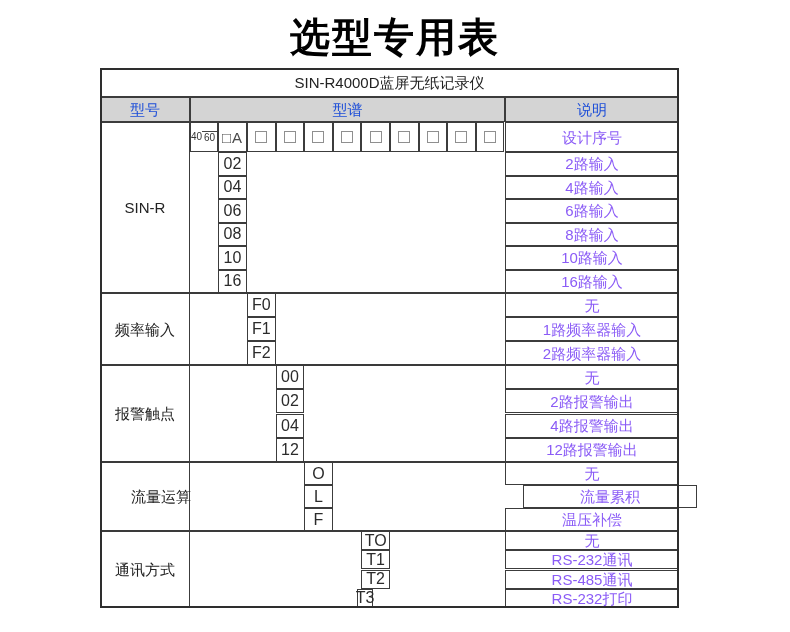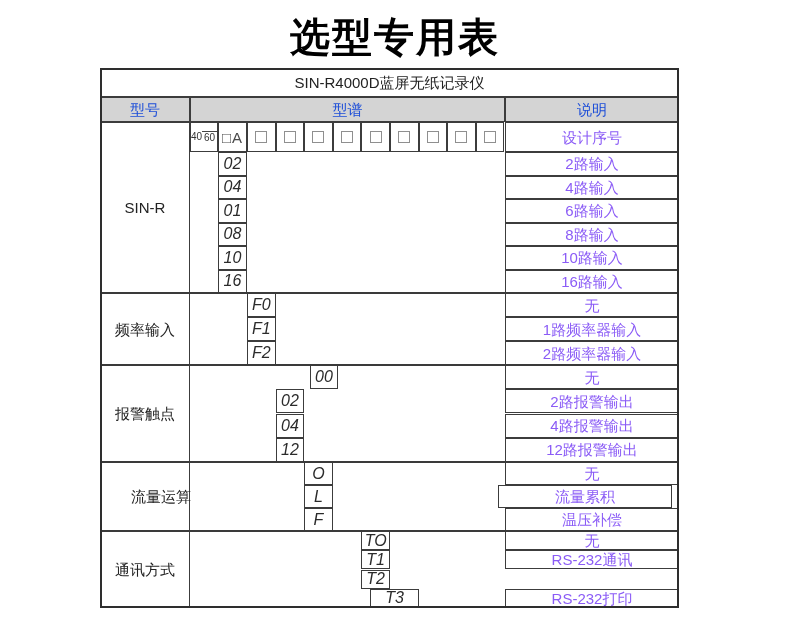--- a/index.html
+++ b/index.html
@@ -9,21 +9,21 @@
         font-size:40px;font-weight:700;letter-spacing:2px;color:#000;}
   #tbl{position:absolute;left:100px;top:68px;width:579px;height:540px;background:#fff;}
   .outer-border{position:absolute;left:0;top:0;width:579px;height:540px;
         border:2px solid #2e2e2e;box-sizing:border-box;pointer-events:none;z-index:50;}
   .cell{position:absolute;box-sizing:border-box;border:1px solid #3c3c3c;
         display:flex;align-items:center;justify-content:center;
         font-size:15px;line-height:1;background:#fff;white-space:nowrap;}
   .title-cell{font-size:15px;color:#222;}
   .hdr{background:#d4d4d4;font-size:15px;color:#1d4ed8;}
   .model{font-size:15px;color:#222;z-index:5;}
-  .code{font-size:16px;color:#2b2b2b;z-index:4;font-style:italic;}
+  .code{font-size:16px;color:#2b2b2b;z-index:4;}
   .desc{font-size:15px;color:#8b5cf6;z-index:3;}
   .boxcell{z-index:4;}
   .sq{display:inline-block;width:10px;height:10px;border:1px solid #8f8f8f;background:#fff;}
   .frac{display:flex;flex-direction:row;align-items:center;justify-content:center;
         font-size:10px;line-height:1.15;color:#333;}
   .frac .fbot{border-top:1px solid #444;padding:0 2px;}
   .prefix{font-size:15px;color:#4a4a4a;letter-spacing:1px;}
   .sep{position:absolute;left:0;width:579px;height:2px;background:#3a3a3a;z-index:10;}
 </style>
 </head>
@@ -82,58 +82,59 @@
     <div class="cell model" style="left:0;top:54px;width:90px;height:171px;">SIN-R</div>
     <div class="cell model" style="left:0;top:225px;width:90px;height:72px;">频率输入</div>
     <div class="cell model" style="left:0;top:297px;width:90px;height:97px;">报警触点</div>
     <div class="cell model" style="left:0;top:394px;width:90px;height:69px;padding-left:32px;">流量运算</div>
     <div class="cell model" style="left:0;top:463px;width:90px;height:77px;">通讯方式</div>
 
     <div class="cell code" style="left:118px;top:84px;width:29px;height:23.5px;">02</div>
     <div class="cell desc" style="left:405px;top:84px;width:174px;height:23.5px;">2路输入</div>
     <div class="cell code" style="left:118px;top:107.5px;width:29px;height:23.5px;">04</div>
     <div class="cell desc" style="left:405px;top:107.5px;width:174px;height:23.5px;">4路输入</div>
-    <div class="cell code" style="left:118px;top:131px;width:29px;height:23.5px;">01</div>
+    <div class="cell code" style="left:118px;top:131px;width:29px;height:23.5px;">06</div>
     <div class="cell desc" style="left:405px;top:131px;width:174px;height:23.5px;">6路输入</div>
     <div class="cell code" style="left:118px;top:154.5px;width:29px;height:23.5px;">08</div>
     <div class="cell desc" style="left:405px;top:154.5px;width:174px;height:23.5px;">8路输入</div>
     <div class="cell code" style="left:118px;top:178px;width:29px;height:23.5px;">10</div>
     <div class="cell desc" style="left:405px;top:178px;width:174px;height:23.5px;">10路输入</div>
     <div class="cell code" style="left:118px;top:201.5px;width:29px;height:23.5px;">16</div>
     <div class="cell desc" style="left:405px;top:201.5px;width:174px;height:23.5px;">16路输入</div>
 
     <div class="cell code" style="left:147px;top:225px;width:28.6px;height:24px;">F0</div>
     <div class="cell desc" style="left:405px;top:225px;width:174px;height:24px;">无</div>
     <div class="cell code" style="left:147px;top:249px;width:28.6px;height:24px;">F1</div>
     <div class="cell desc" style="left:405px;top:249px;width:174px;height:24px;">1路频率器输入</div>
     <div class="cell code" style="left:147px;top:273px;width:28.6px;height:24px;">F2</div>
     <div class="cell desc" style="left:405px;top:273px;width:174px;height:24px;">2路频率器输入</div>
 
-    <div class="cell code" style="left:175.6px;top:297px;width:28.6px;height:24.3px;margin-left:34px;">00</div>
+    <div class="cell code" style="left:175.6px;top:297px;width:28.6px;height:24.3px;">00</div>
     <div class="cell desc" style="left:405px;top:297px;width:174px;height:24.3px;">无</div>
     <div class="cell code" style="left:175.6px;top:321.3px;width:28.6px;height:24.2px;">02</div>
     <div class="cell desc" style="left:405px;top:321.3px;width:174px;height:24.2px;">2路报警输出</div>
     <div class="cell code" style="left:175.6px;top:345.5px;width:28.6px;height:24.3px;">04</div>
     <div class="cell desc" style="left:405px;top:345.5px;width:174px;height:24.3px;">4路报警输出</div>
     <div class="cell code" style="left:175.6px;top:369.8px;width:28.6px;height:24.2px;">12</div>
     <div class="cell desc" style="left:405px;top:369.8px;width:174px;height:24.2px;">12路报警输出</div>
 
     <div class="cell code" style="left:204.2px;top:394px;width:28.6px;height:23px;">O</div>
     <div class="cell desc" style="left:405px;top:394px;width:174px;height:23px;">无</div>
     <div class="cell code" style="left:204.2px;top:417px;width:28.6px;height:23px;">L</div>
-    <div class="cell desc" style="left:398px;top:417px;width:174px;height:23px;text-align:right;">流量累积</div>
+    <div class="cell desc" style="left:423px;top:417px;width:174px;height:23px;text-align:right;">流量累积</div>
     <div class="cell code" style="left:204.2px;top:440px;width:28.6px;height:23px;">F</div>
     <div class="cell desc" style="left:405px;top:440px;width:174px;height:23px;">温压补偿</div>
 
     <div class="cell code" style="left:261.4px;top:463px;width:28.6px;height:19.3px;">TO</div>
     <div class="cell desc" style="left:405px;top:463px;width:174px;height:19.3px;">无</div>
     <div class="cell code" style="left:261.4px;top:482.3px;width:28.6px;height:19.2px;">T1</div>
     <div class="cell desc" style="left:405px;top:482.3px;width:174px;height:19.2px;">RS-232通讯</div>
     <div class="cell code" style="left:261.4px;top:501.5px;width:28.6px;height:19.3px;">T2</div>
-    <div class="cell code" style="left:270px;top:520.8px;width:49px;height:19.2px;">T3</div>
+    <div class="cell desc" style="left:405px;top:501.5px;width:174px;height:19.3px;">RS-485通讯</div>
+    <div class="cell code" style="left:257px;top:520.8px;width:16px;height:19.2px;">T3</div>
     <div class="cell desc" style="left:405px;top:520.8px;width:174px;height:19.2px;">RS-232打印</div>
 
     <div class="sep" style="top:224px;"></div>
     <div class="sep" style="top:296px;"></div>
     <div class="sep" style="top:393px;"></div>
     <div class="sep" style="top:462px;"></div>
 
     <div class="outer-border"></div>
   </div>
 </div>

